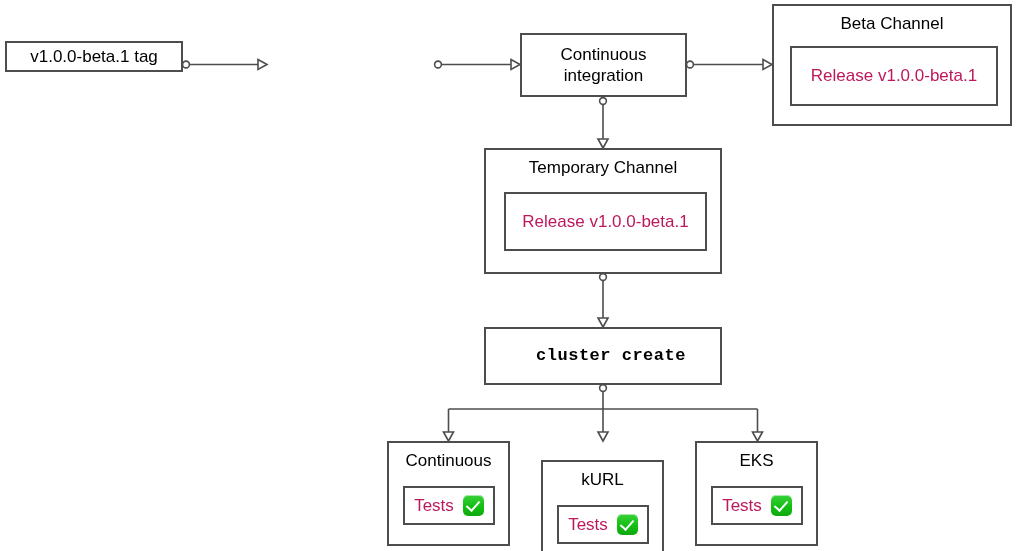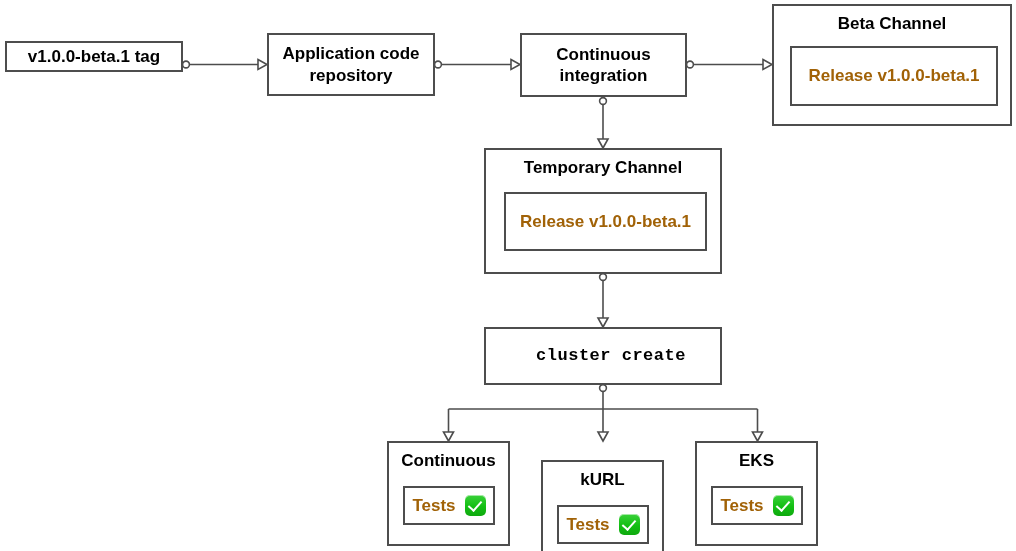--- a/index.html
+++ b/index.html
@@ -21,42 +21,41 @@
     border: 2px solid #4d4d4d;
     background: #ffffff;
     display: flex;
     align-items: center;
     justify-content: center;
     text-align: center;
     color: #000000;
     font-size: 17px;
     line-height: 1.25;
     z-index: 3;
-    font-weight: bold;
   }
   .container-node {
     display: block;
     padding-top: 8px;
   }
   .container-title {
     text-align: center;
     font-size: 17px;
     color: #000000;
     line-height: 1.2;
   }
   .inner-node {
     position: absolute;
     box-sizing: border-box;
     border: 2px solid #4d4d4d;
     background: #ffffff;
     display: flex;
     align-items: center;
     justify-content: center;
     font-size: 17px;
-    color: #a16207;
+    color: #be185d;
     z-index: 4;
   }
   .mono-node {
     font-family: "Liberation Mono", "DejaVu Sans Mono", monospace;
     font-weight: bold;
     font-size: 17px;
     letter-spacing: 0.5px;
   }
   .tests-cell {
     gap: 9px;
@@ -158,23 +157,20 @@
     <g>
       <line class="edge-line" x1="757.5" y1="409" x2="757.5" y2="432"></line>
       <polygon class="edge-head" points="752.5,432 762.5,432 757.5,441"></polygon>
     </g>
   </svg>
 
   <div class="node" style="left:5px; top:41px; width:178px; height:31px;">
     <span>v1.0.0-beta.1 tag</span>
   </div>
 
-  <div class="node" style="left:267px; top:33px; width:168px; height:63px; padding:0 10px;">
-    <span>Application code repository</span>
-  </div>
 
   <div class="node" style="left:520px; top:33px; width:167px; height:64px; padding:0 20px;">
     <span>Continuous integration</span>
   </div>
 
   <div class="node container-node" style="left:772px; top:4px; width:240px; height:122px;">
     <div class="container-title">Beta Channel</div>
     <div class="inner-node" style="left:16px; top:40px; width:208px; height:60px;">
       <span>Release v1.0.0-beta.1</span>
     </div>

